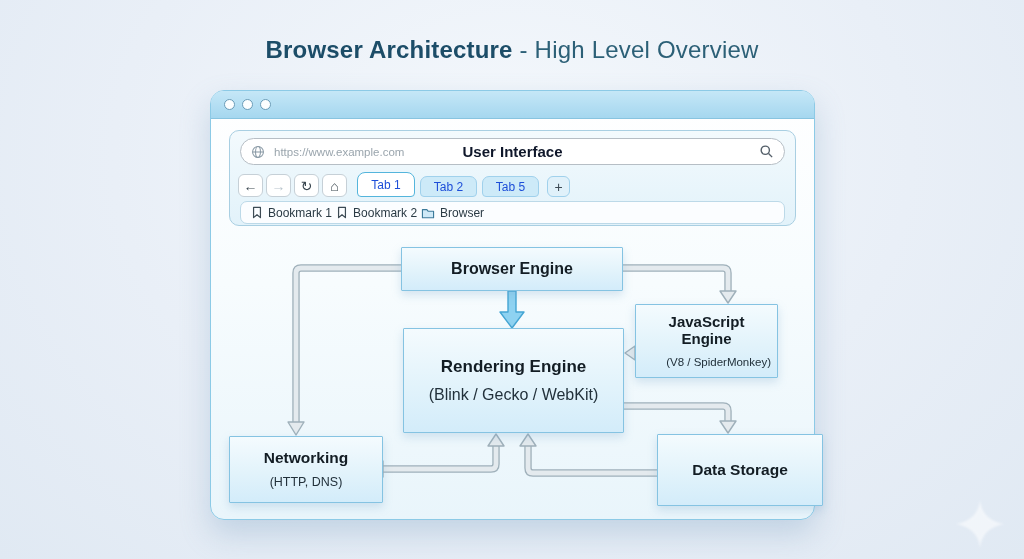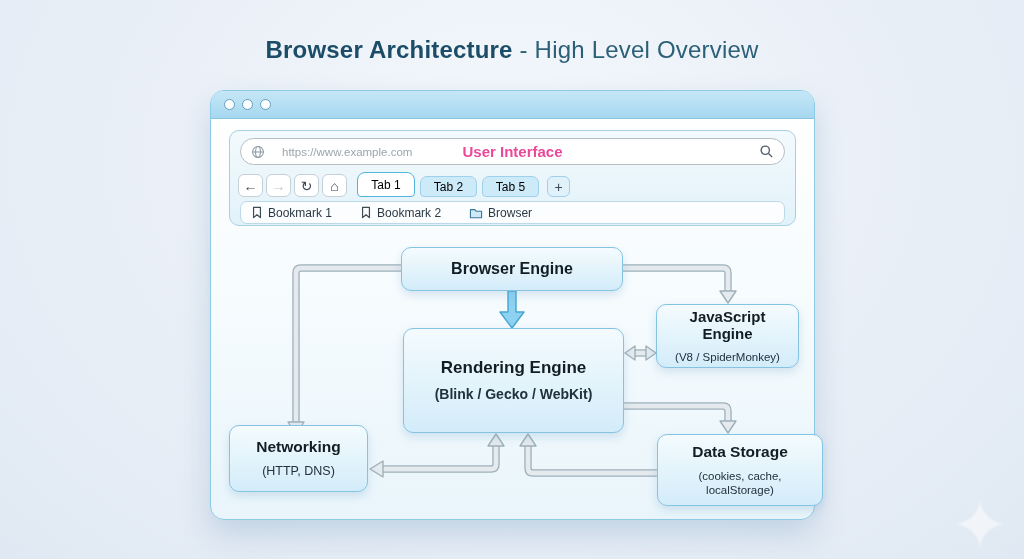--- a/index.html
+++ b/index.html
@@ -37,80 +37,80 @@
   .toolbar {
     position:absolute; left:18px; top:39px; width:567px; height:96px;
     border:1.5px solid #a9cfe2; border-radius:10px;
     background:linear-gradient(180deg,#f3fafd,#e2f2fa);
   }
   .urlbar {
     position:absolute; left:10px; right:10px; top:7px; height:27px;
     background:#ffffff; border:1.3px solid #b6bec5; border-radius:14px;
     display:flex; align-items:center; padding:0 10px;
   }
-  .url-text { font-size:11.5px; color:#9aa5ad; margin-left:17px; white-space:nowrap; }
+  .url-text { font-size:11.5px; color:#9aa5ad; margin-left:9px; white-space:nowrap; }
   .page-label {
     position:absolute; left:0; right:0; text-align:center;
-    font-size:15px; font-weight:700; color:#ec4899;
+    font-size:15px; font-weight:700; color:#0f172a;
   }
   .search { margin-left:auto; display:flex; }
 
   .navrow {
     position:absolute; left:8px; top:41px; height:25px;
     display:flex; align-items:flex-end; gap:3px;
   }
   .navbtn {
     width:25px; height:23px; border:1.3px solid #c6d0d7; border-radius:6px;
     background:#ffffff; display:flex; align-items:center; justify-content:center;
     font-size:14px; color:#39464f; line-height:1;
   }
   .navbtn.disabled { color:#b9c5cd; }
   .tabs { display:flex; align-items:flex-end; gap:5px; margin-left:7px; }
   .tab {
     width:57px; height:21px; display:flex; align-items:center; justify-content:center;
-    font-size:12px; color:#000000;
+    font-size:12px; color:#1d4ed8;
     background:#cdeaf8; border:1.2px solid #a0d1ec; border-radius:7px 7px 4px 4px;
   }
   .tab.active {
     width:58px; height:25px; background:#ffffff;
     border:1.5px solid #54b5dc; border-radius:8px 8px 4px 4px;
   }
   .newtab {
     width:23px; height:21px; margin-left:5px;
     display:flex; align-items:center; justify-content:center;
     font-size:14px; color:#3c4a54;
     background:#e0f1fa; border:1.2px solid #a0d1ec; border-radius:6px;
   }
   .bookmarks {
     position:absolute; left:10px; right:10px; top:70px; height:23px;
     border:1.2px solid #bcd9e8; border-radius:7px; background:#fbfdff;
-    display:flex; align-items:center; gap:28px; padding-left:10px;
+    display:flex; align-items:center; gap:4px; padding-left:10px;
   }
   .bm { display:flex; align-items:center; gap:5px; font-size:12px; color:#2a3a44; }
 
   
   .node {
     position:absolute; z-index:2;
     background:linear-gradient(180deg,#f4fbfe 0%,#e2f3fb 55%,#d3ecfa 100%);
-    border:1.4px solid #85c3e2; border-radius:10px;
+    border:1.4px solid #85c3e2; border-radius:1px;
     box-shadow:0 4px 10px rgba(120,165,200,.28);
     display:flex; flex-direction:column; align-items:center; justify-content:center;
     text-align:center; padding:4px 6px;
   }
   .node .t { font-weight:700; color:#131d24; }
   .node .s { color:#22313b; margin-top:8px; line-height:1.25; }
   #n-browser   { left:190px; top:156px; width:222px; height:44px; }
   #n-browser .t { font-size:16px; }
   #n-render    { left:192px; top:237px; width:221px; height:105px; }
   #n-render .t  { font-size:17px;text-align:right; }
-  #n-render .s  { font-size:14px;font-weight:bold; }
-  #n-js        { left:445px; top:213px; width:143px; height:64px; }
+  #n-render .s  { font-size:16px; }
+  #n-js        { left:424px; top:213px; width:143px; height:74px;align-items:flex-end; }
   #n-js .t      { font-size:15px; line-height:1.15; }
   #n-js .s      { font-size:11.5px; }
-  #n-net       { left:18px;  top:334px; width:139px; height:67px; }
+  #n-net       { left:18px;  top:345px; width:154px; height:67px; }
   #n-net .t     { font-size:15.5px; }
   #n-net .s     { font-size:12.5px; }
   #n-store     { left:446px; top:343px; width:166px; height:72px; }
   #n-store .t   { font-size:15.5px; }
   #n-store .s   { font-size:11.5px; }
 
   .edges { position:absolute; left:0; top:0; z-index:1; }
   .eo { fill:none; stroke:#9fb0ba; stroke-width:7.4px; }
   .ei { fill:none; stroke:#e4eaee; stroke-width:4.8px; }
   .head { fill:#e4eaee; stroke:#9fb0ba; stroke-width:1.4px; stroke-linejoin:round; }
@@ -259,21 +259,20 @@
   <div class="node" id="n-js">
     <div class="t">JavaScript Engine</div>
     <div class="s">(V8 / SpiderMonkey)</div>
   </div>
   <div class="node" id="n-net">
     <div class="t">Networking</div>
     <div class="s">(HTTP, DNS)</div>
   </div>
   <div class="node" id="n-store">
     <div class="t">Data Storage</div>
-    <div class="s">(cookies, cache, localStorage)</div>
   </div>
 </div>
 
 <span class="sparkle">
   <svg width="56" height="56" viewBox="0 0 56 56">
       <path d="M28 4 Q30 24 52 28 Q30 32 28 52 Q26 32 4 28 Q26 24 28 4 Z" fill="#ffffff"></path>
     </svg>
 </span>
 
 </body></html>

